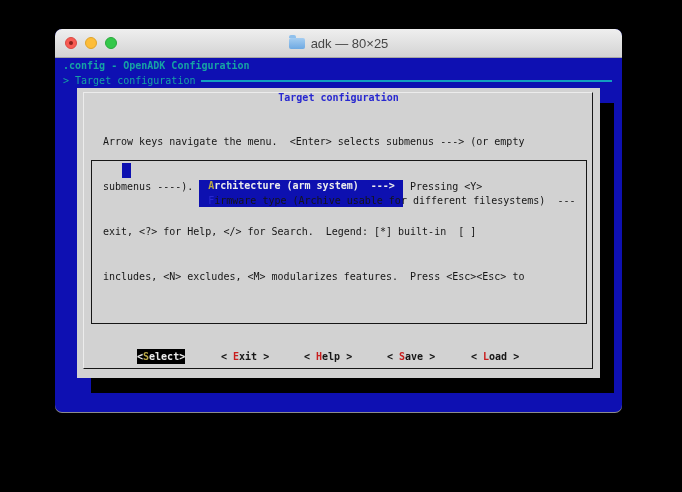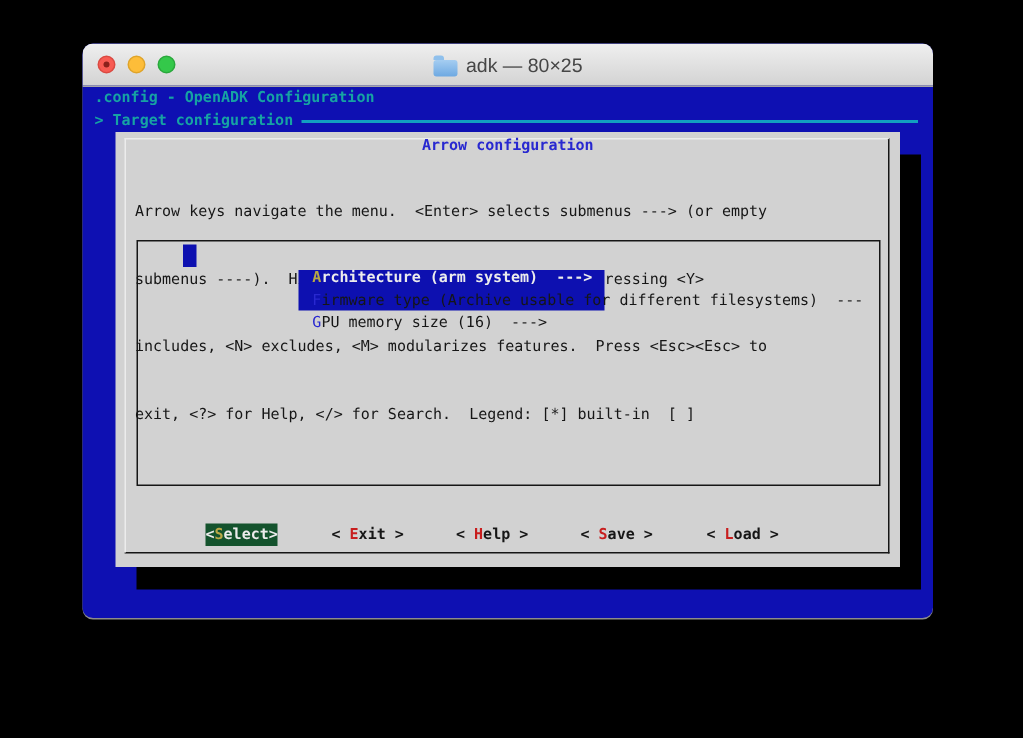--- a/index.html
+++ b/index.html
@@ -15,61 +15,61 @@
             border-bottom:1px solid #a6a6a6;position:relative;
             display:flex;align-items:center;justify-content:center}
   .lights{position:absolute;left:10px;top:50%;transform:translateY(-50%);display:flex;gap:8px}
   .light{width:12px;height:12px;border-radius:50%;box-sizing:border-box}
   .light.red{background:#f85b53;border:1px solid #da4a42;position:relative}
   .light.red::after{content:"";position:absolute;left:3px;top:3px;width:4px;height:4px;
                     border-radius:50%;background:#8c211b}
   .light.yellow{background:#fdbd39;border:1px solid #dfa42a}
   .light.green{background:#34c84a;border:1px solid #2aa83c}
   .wtitle{font-family:"Liberation Sans",sans-serif;font-size:13px;color:#464646;
-          display:flex;align-items:flex-end;gap:6px}
+          display:flex;align-items:center;gap:6px}
   .folder{width:16px;height:11px;border-radius:2px;position:relative;margin-top:1px;
           background:linear-gradient(#a5cdf1,#6ea9e2)}
   .folder::before{content:"";position:absolute;top:-3px;left:0;width:7px;height:3px;
                   background:#8fc0ec;border-radius:2px 2px 0 0}
 
   
   .screen{position:absolute;left:0;top:28px;right:0;bottom:0;
           font-size:10px;line-height:15px;color:#dcdcdc}
   .tline1{position:absolute;left:8px;top:1px;color:#16a3a3;font-weight:bold;white-space:pre}
   .tline2{position:absolute;left:8px;top:16px;right:8px;display:flex;
-          color:#16a3a3;font-weight:bold;white-space:pre}
+          color:#16a3a3;font-weight:normal;white-space:pre}
   .tline2 .rule{flex:1;border-top:2px solid #129fc0;margin:7px 2px 0 6px}
 
   
   .dshadow{position:absolute;left:36px;top:46px;width:523px;height:290px;background:#000}
   .dialog{position:absolute;left:22px;top:31px;width:523px;height:290px;
           background:#d2d2d2;color:#161616}
   .bevel{position:absolute;left:6px;top:4px;right:7px;bottom:9px;
          border-top:1px solid #ececec;border-left:1px solid #ececec;
          border-right:1px solid #161616;border-bottom:1px solid #161616;
          pointer-events:none}
   .dtitle{position:absolute;top:2px;left:0;right:0;text-align:center;
           font-weight:bold;color:#2828d0;white-space:pre}
-  .instr{position:absolute;left:13px;top:16px;white-space:pre}
+  .instr{position:absolute;left:26px;top:16px;white-space:pre}
   .instr div{height:15px}
 
   
   .menubox{position:absolute;left:14px;top:72px;width:496px;height:164px;
            border:1px solid #161616;overflow:hidden;padding-top:2px;box-sizing:border-box}
   .mrow{position:relative;height:15px;padding-left:56px;white-space:pre;cursor:default}
   .mrow .hot{color:#2828d0}
   .mrow.selected .text{background:#0d10b0;color:#ececec;font-weight:bold;
                        margin-left:-9px;padding:0 8px 16px 9px}
   .mrow.selected .hot{color:#b9a845}
   .cursor-block{position:absolute;left:30px;top:0;width:9px;height:15px;background:#0d10b0}
 
   
   .btn{position:absolute;top:261px;white-space:pre;font-weight:bold;color:#161616;cursor:default}
   .btn .hot{color:#c81e1e}
-  .btn.selected{background:#14532d;color:#ececec}
+  .btn.selected{background:#000000;color:#ececec}
   .btn.selected .hot{color:#b9a845}
   .btn-select{left:60px}.btn-exit{left:144px}.btn-help{left:227px}
   .btn-save{left:310px}.btn-load{left:394px}
 </style>
 </head>
 <body>
 
 <div class="window">
 
   <div class="titlebar">
@@ -91,38 +91,35 @@
     <div class="tline2">
       <span>&gt; Target configuration</span>
       <span class="rule"></span>
     </div>
 
     <div class="dshadow"></div>
 
     <div class="dialog">
       <div class="bevel"></div>
 
-      <div class="dtitle">Arrow configuration</div>
+      <div class="dtitle">Target configuration</div>
 
       <div class="instr">
         <div>Arrow keys navigate the menu.  &lt;Enter&gt; selects submenus ---&gt; (or empty</div>
         <div>submenus ----).  Highlighted letters are hotkeys.  Pressing &lt;Y&gt;</div>
+        <div>exit, &lt;?&gt; for Help, &lt;/&gt; for Search.  Legend: [*] built-in  [ ]</div>
         <div>includes, &lt;N&gt; excludes, &lt;M&gt; modularizes features.  Press &lt;Esc&gt;&lt;Esc&gt; to</div>
-        <div>exit, &lt;?&gt; for Help, &lt;/&gt; for Search.  Legend: [*] built-in  [ ]</div>
       </div>
 
       <div class="menubox">
         <div class="mrow selected">
           <span class="cursor-block"></span><span class="text"><span class="hot">A</span><span>rchitecture (arm system)  ---&gt;</span></span>
         </div>
         <div class="mrow">
           <span class="text"><span class="hot">F</span><span>irmware type (Archive usable for different filesystems)  ---</span></span>
-        </div>
-        <div class="mrow">
-          <span class="text"><span class="hot">G</span><span>PU memory size (16)  ---&gt;</span></span>
         </div>
       </div>
 
       <div class="btn selected btn-select"><span>&lt;</span><span class="hot">S</span><span>elect&gt;</span></div>
       <div class="btn btn-exit"><span>&lt; </span><span class="hot">E</span><span>xit &gt;</span></div>
       <div class="btn btn-help"><span>&lt; </span><span class="hot">H</span><span>elp &gt;</span></div>
       <div class="btn btn-save"><span>&lt; </span><span class="hot">S</span><span>ave &gt;</span></div>
       <div class="btn btn-load"><span>&lt; </span><span class="hot">L</span><span>oad &gt;</span></div>
 
     </div>

